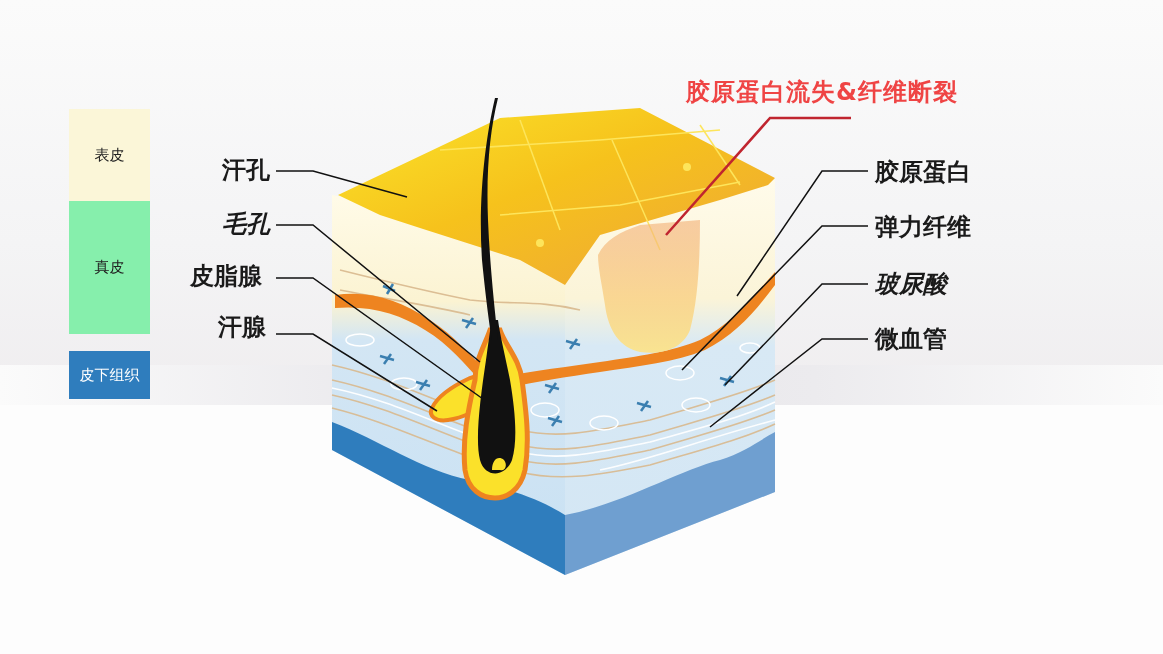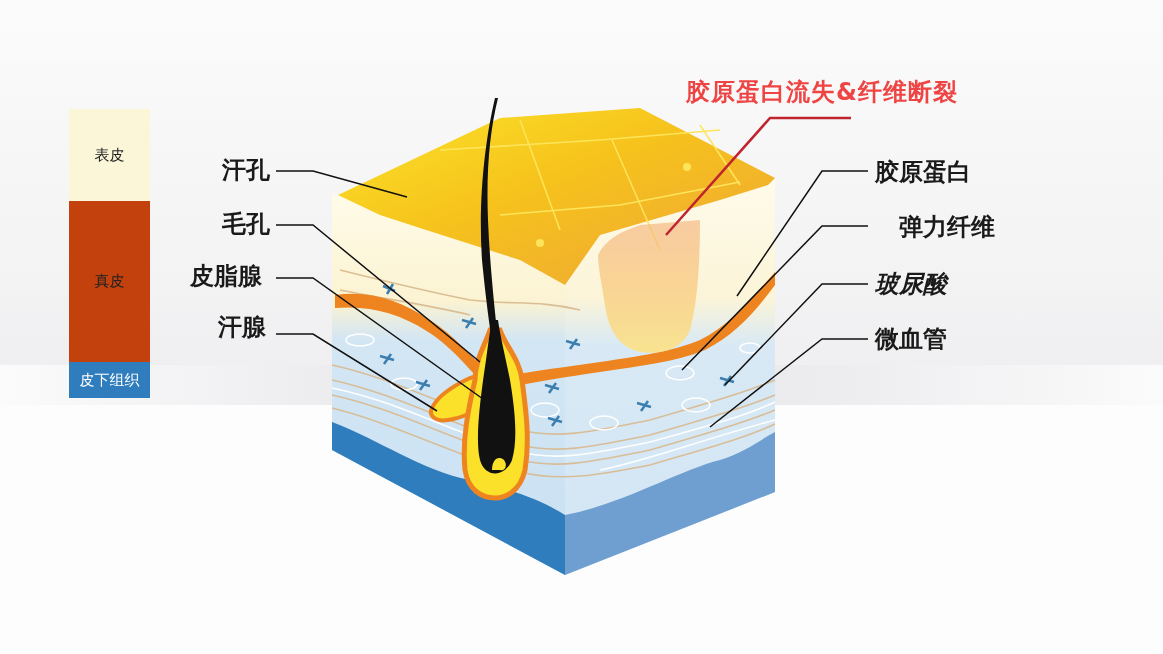--- a/index.html
+++ b/index.html
@@ -17,22 +17,22 @@
       background: linear-gradient(90deg, #fbfbfb 0%, #ecebee 30%, #e8e6ea 50%, #ecebee 70%, #fbfbfb 100%);
     }
     .legend {
       position: absolute; left: 69px; top: 109px; width: 81px;
     }
     .legend .seg {
       display: flex; align-items: center; justify-content: center;
       font-size: 15px; color: #222;
     }
     .seg-epi { height: 92px; background: #fbf6d8; }
-    .seg-der { height: 161px; background: #c2410c; }
-    .seg-sub { height: 36px; background: #2f7dbd; color: #fff !important; font-size: 15px; }
+    .seg-der { height: 133px; background: #86efac; }
+    .seg-sub { height: 48px; background: #2f7dbd; color: #fff !important; font-size: 15px; margin-top: 17px; }
     svg.art { position: absolute; left: 0; top: 0; }
     .label {
       position: absolute; font-size: 24px; color: #1a1a1a; font-weight: bold;
       white-space: nowrap; line-height: 24px;
     }
     .title {
       position: absolute; left: 686px; top: 74px; font-size: 24px; font-weight: bold;
       color: #ef4444; white-space: nowrap; letter-spacing: 1px; line-height: 36px; text-align: right;
     }
   </style>
@@ -151,20 +151,20 @@
     <path d="M868 284 L822 284 L725 385"></path>
     <path d="M868 339 L822 339 L710 427"></path>
   </g>
 
   <path d="M851 118 L770 118 L666 235" fill="none" stroke="#c0252f" stroke-width="2.5"></path>
 </svg>
 
 <div class="title">胶原蛋白流失&amp;纤维断裂</div>
 
 <div class="label" style="left:222px; top:158px;">汗孔</div>
-<div class="label" style="left:222px; top:212px;">毛孔</div>
+<div class="label" style="left:222px; top:212px;font-style:italic;">毛孔</div>
 <div class="label" style="left:190px; top:266px;font-family:Liberation Mono, monospace;">皮脂腺</div>
 <div class="label" style="left:218px; top:315px;">汗腺</div>
 
 <div class="label" style="left:875px; top:160px;">胶原蛋白</div>
-<div class="label" style="left:875px; top:215px;margin-left:24px;">弹力纤维</div>
+<div class="label" style="left:875px; top:215px;">弹力纤维</div>
 <div class="label" style="left:875px; top:272px;font-style:italic;">玻尿酸</div>
 <div class="label" style="left:875px; top:327px;">微血管</div>
 
 </body></html>

